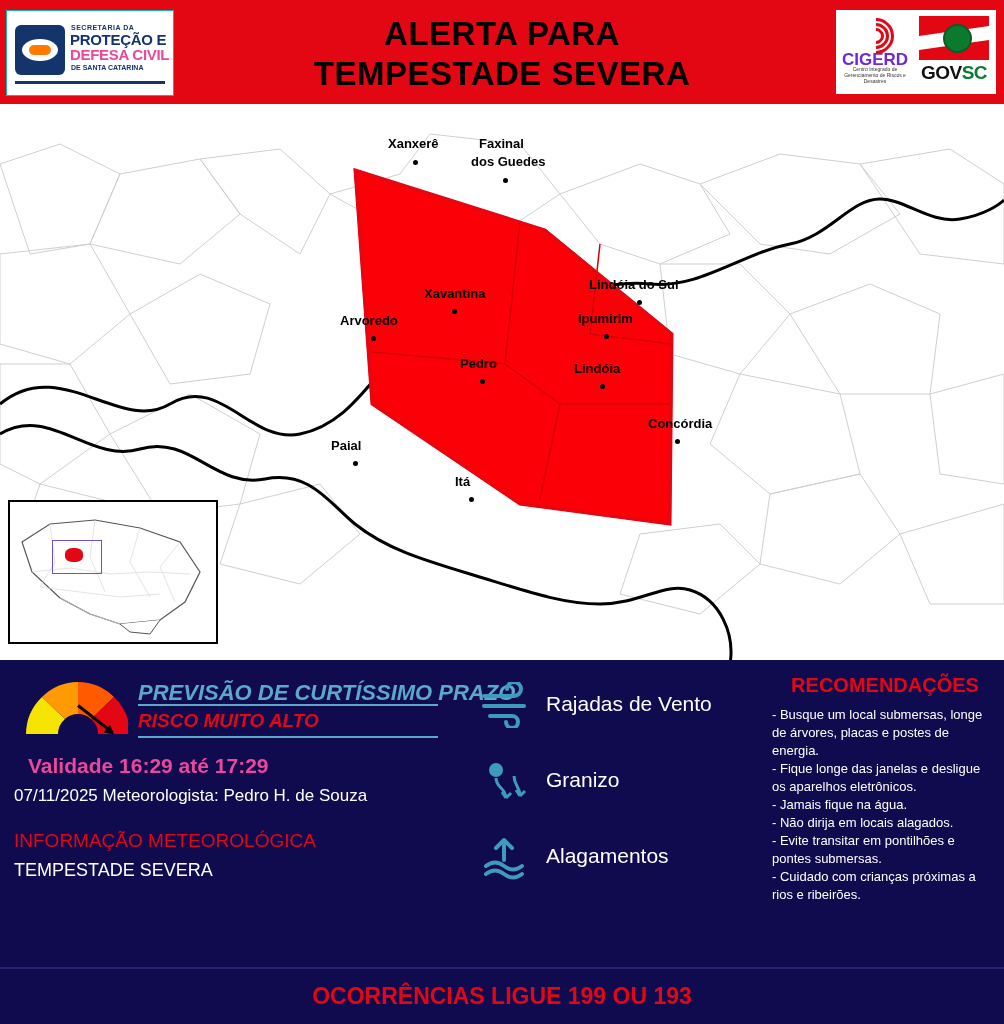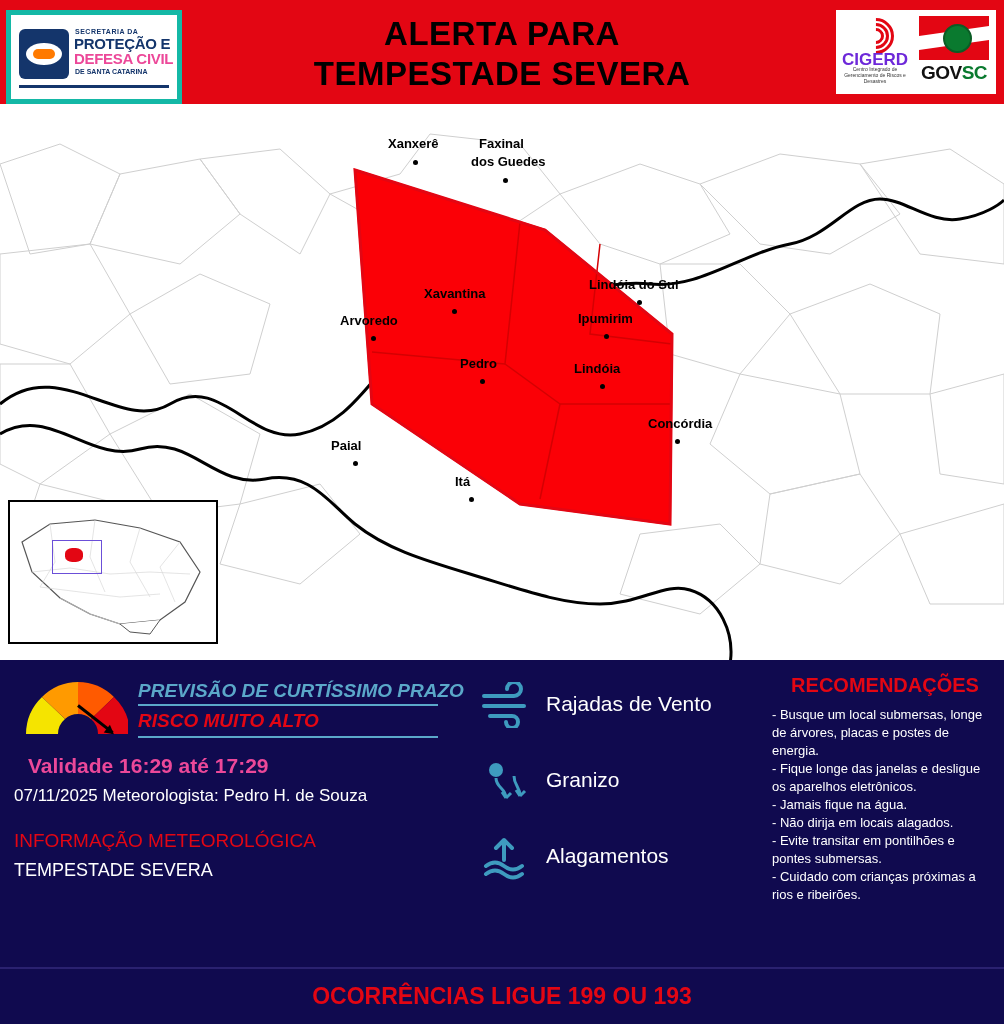--- a/index.html
+++ b/index.html
@@ -10,21 +10,21 @@
     overflow:hidden;
     position:relative;
   }
   
   .header{
     position:absolute;left:0;top:0;width:1004px;height:104px;
     background:#e30613;
   }
   .logo-pdc{
     position:absolute;left:6px;top:10px;width:166px;height:84px;
-    background:#fff;border:5px solid #14b8a6;
+    background:#fff;border:1px solid #14b8a6;
   }
   .logo-pdc .badge{
     position:absolute;left:8px;top:14px;width:50px;height:50px;border-radius:6px;
     background:#14356b;
   }
   .logo-pdc .badge:after{
     content:"";position:absolute;left:7px;top:14px;width:36px;height:22px;border-radius:50%;
     background:#fff;
   }
   .logo-pdc .badge:before{
@@ -79,21 +79,21 @@
   .inset .selred{position:absolute;left:55px;top:46px;width:18px;height:14px;background:#e30613;border-radius:40%;}
 
   
   .bottom{
     position:absolute;left:0;top:660px;width:1004px;height:307px;
     background:#100a4f;color:#fff;
   }
   .gauge{position:absolute;left:18px;top:16px;width:110px;height:70px;}
   .needle{position:absolute;left:60px;top:28px;width:44px;height:3px;background:#000;transform-origin:0 50%;transform:rotate(38deg);}
   .needle:after{content:"";position:absolute;right:-2px;top:-3px;border-left:9px solid #000;border-top:5px solid transparent;border-bottom:5px solid transparent;}
-  .prev-title{position:absolute;left:138px;top:20px;font-size:19px;font-style:italic;font-weight:bold;color:#5ba8c9;}
+  .prev-title{position:absolute;left:138px;top:20px;font-size:22px;font-style:italic;font-weight:bold;color:#5ba8c9;}
   .prev-line1{position:absolute;left:138px;top:44px;width:300px;height:2px;background:#5ba8c9;}
   .risk{position:absolute;left:138px;top:50px;font-size:19px;font-style:italic;font-weight:bold;color:#e30613;}
   .prev-line2{position:absolute;left:138px;top:76px;width:300px;height:2px;background:#5ba8c9;}
   .validade{position:absolute;left:28px;top:94px;font-size:21px;font-weight:bold;color:#ec4899;}
   .meteoro{position:absolute;left:14px;top:126px;font-size:17px;color:#fff;}
   .info-title{position:absolute;left:14px;top:170px;font-size:19px;color:#e30613;}
   .info-val{position:absolute;left:14px;top:200px;font-size:18px;color:#fff;}
 
   .hazards{position:absolute;left:480px;top:14px;width:260px;}
   .hz{position:relative;height:76px;}

